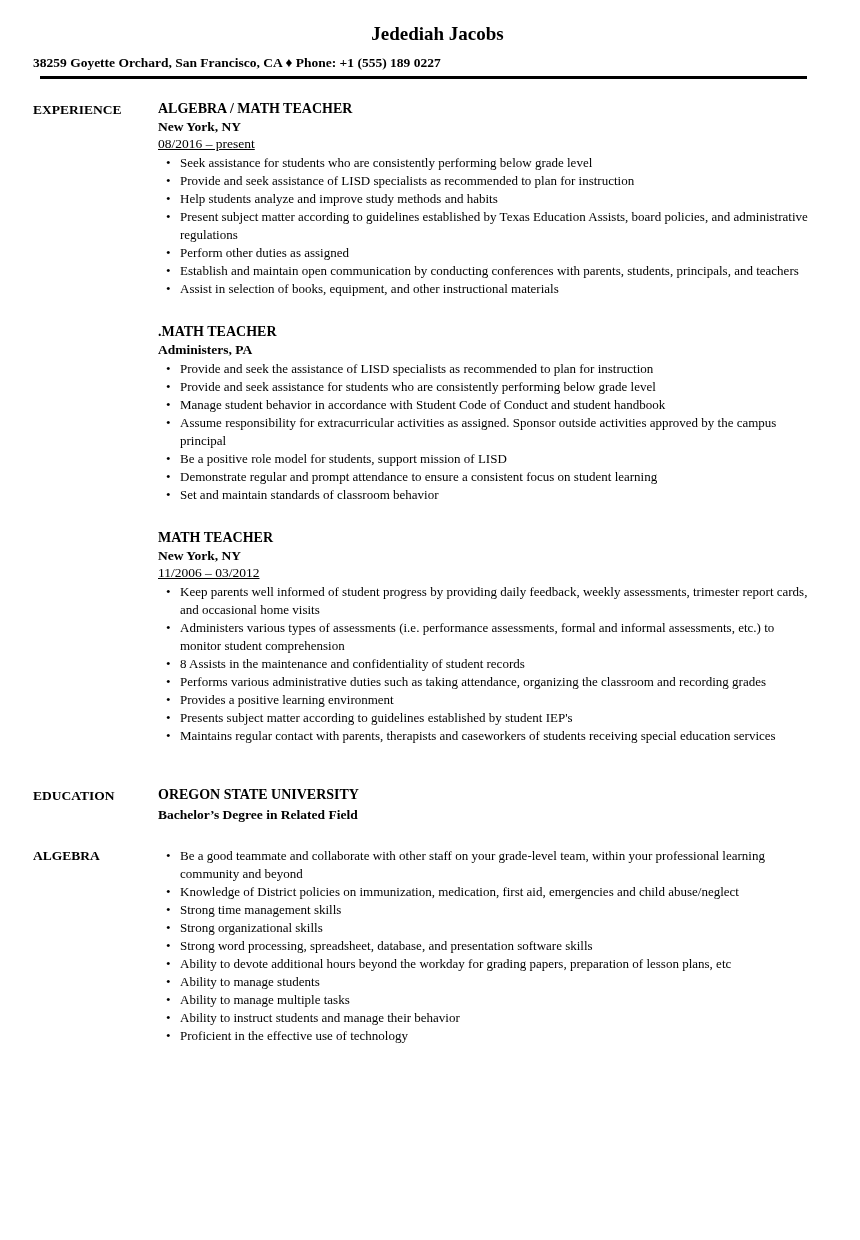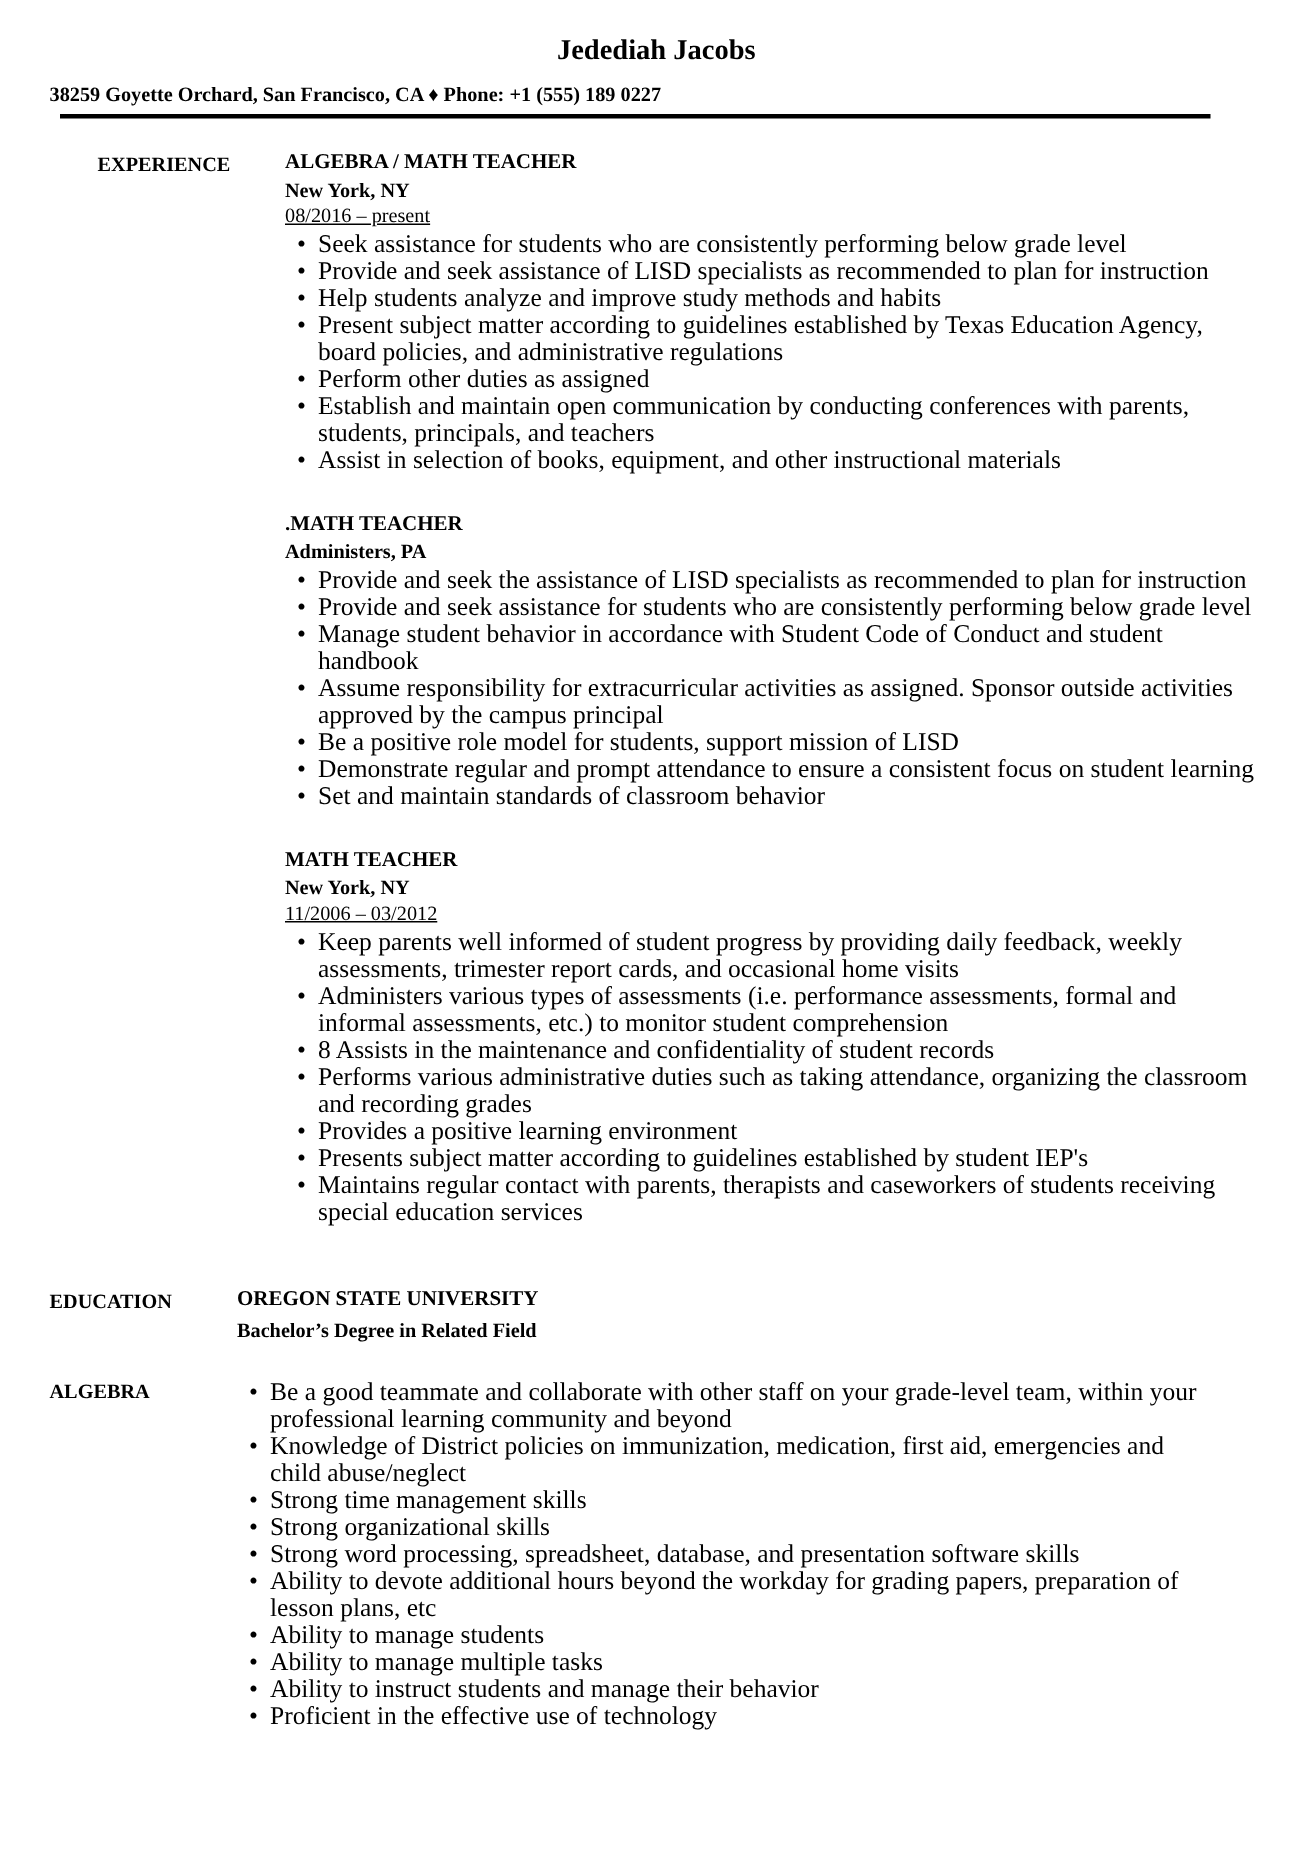--- a/index.html
+++ b/index.html
@@ -39,21 +39,21 @@
     margin: 6px 0 0 7px;
     width: 767px;
     height: 0;
     border-bottom: 3px solid #000000;
   }
   
   .row {
     display: flex;
     align-items: flex-start;
   }
-  .row-experience { margin-top: 20px; margin-left: 32px; }
+  .row-experience { margin-top: 20px; }
   .row-education  { margin-top: 40px; }
   .row-skills     { margin-top: 20px; }
   .sec-label {
     width: 125px;
     flex: 0 0 125px;
     font-size: 13.5px;
     line-height: 19px;
     font-weight: bold;
     padding-top: 1px;
   }
@@ -82,21 +82,21 @@
   }
   
   ul.bullets {
     margin: 2px 0 0 0;
     padding: 0;
     list-style: none;
   }
   ul.bullets li {
     position: relative;
     padding-left: 22px;
-    font-size: 17px;
+    font-size: 13px;
     line-height: 18px;
   }
   ul.bullets li::before {
     content: "\2022";
     position: absolute;
     left: 8px;
     top: 0;
   }
   
   .edu-school {
@@ -127,21 +127,21 @@
     <div class="sec-content">
 
       <article class="job">
         <h2 class="job-title">ALGEBRA / MATH TEACHER</h2>
         <div class="job-location">New York, NY</div>
         <div class="job-dates">08/2016 – present</div>
         <ul class="bullets">
           <li>Seek assistance for students who are consistently performing below grade level</li>
           <li>Provide and seek assistance of LISD specialists as recommended to plan for instruction</li>
           <li>Help students analyze and improve study methods and habits</li>
-          <li>Present subject matter according to guidelines established by Texas Education Agency, board policies, and administrative regulations</li>
+          <li>Present subject matter according to guidelines established by Texas Education Assists, board policies, and administrative regulations</li>
           <li>Perform other duties as assigned</li>
           <li>Establish and maintain open communication by conducting conferences with parents, students, principals, and teachers</li>
           <li>Assist in selection of books, equipment, and other instructional materials</li>
         </ul>
       </article>
 
       <article class="job">
         <h2 class="job-title">.MATH TEACHER</h2>
         <div class="job-location">Administers, PA</div>
         <ul class="bullets">

